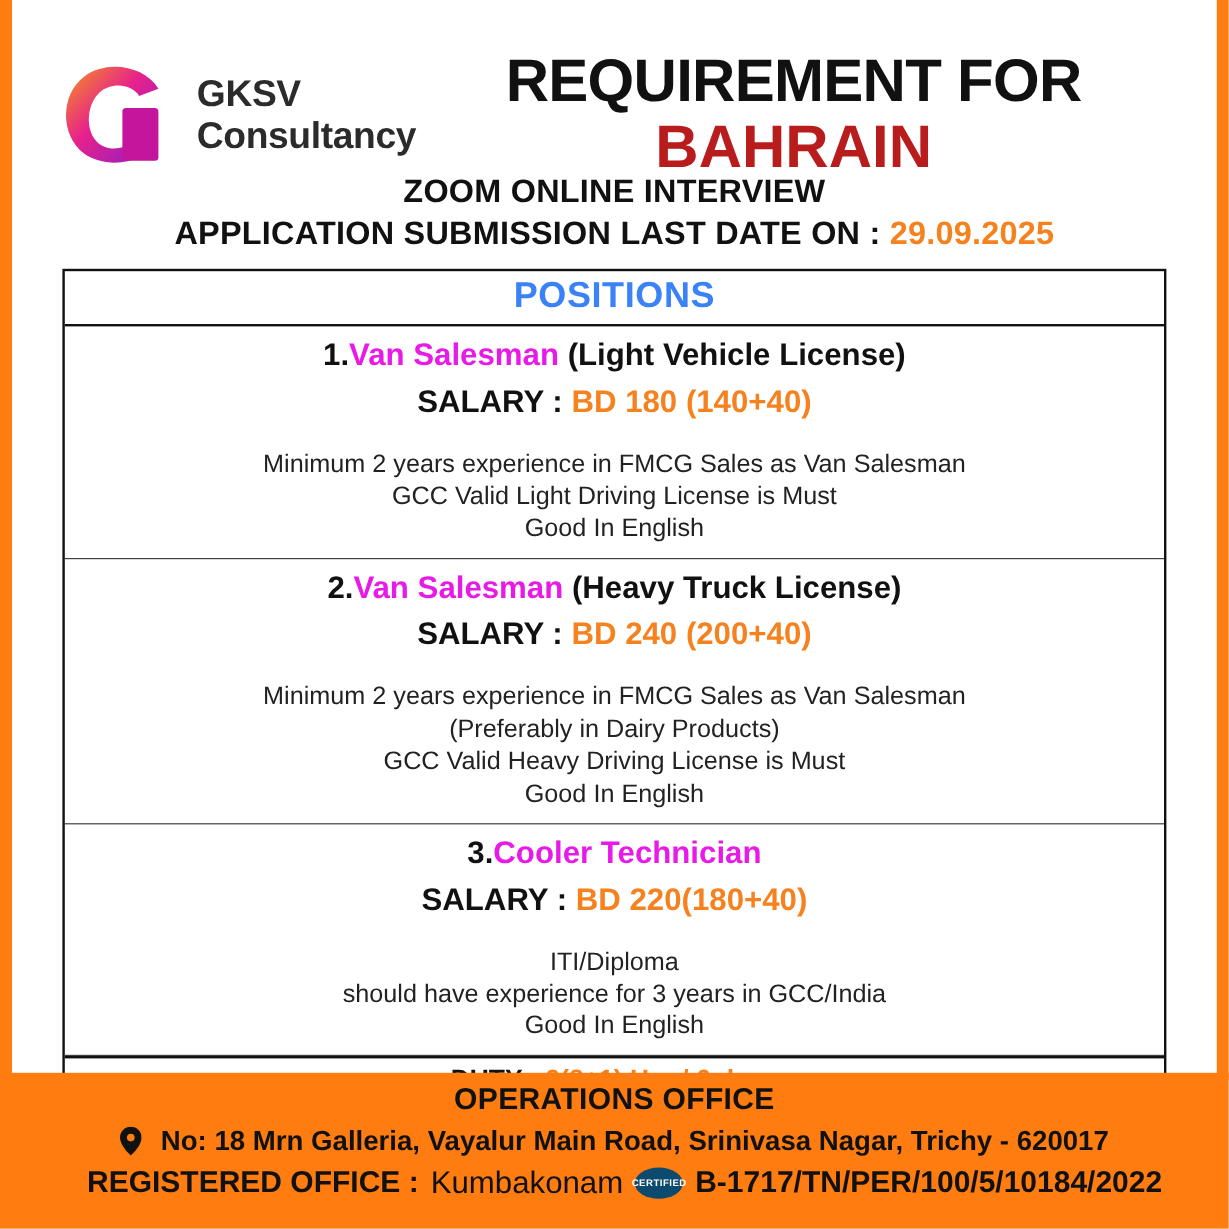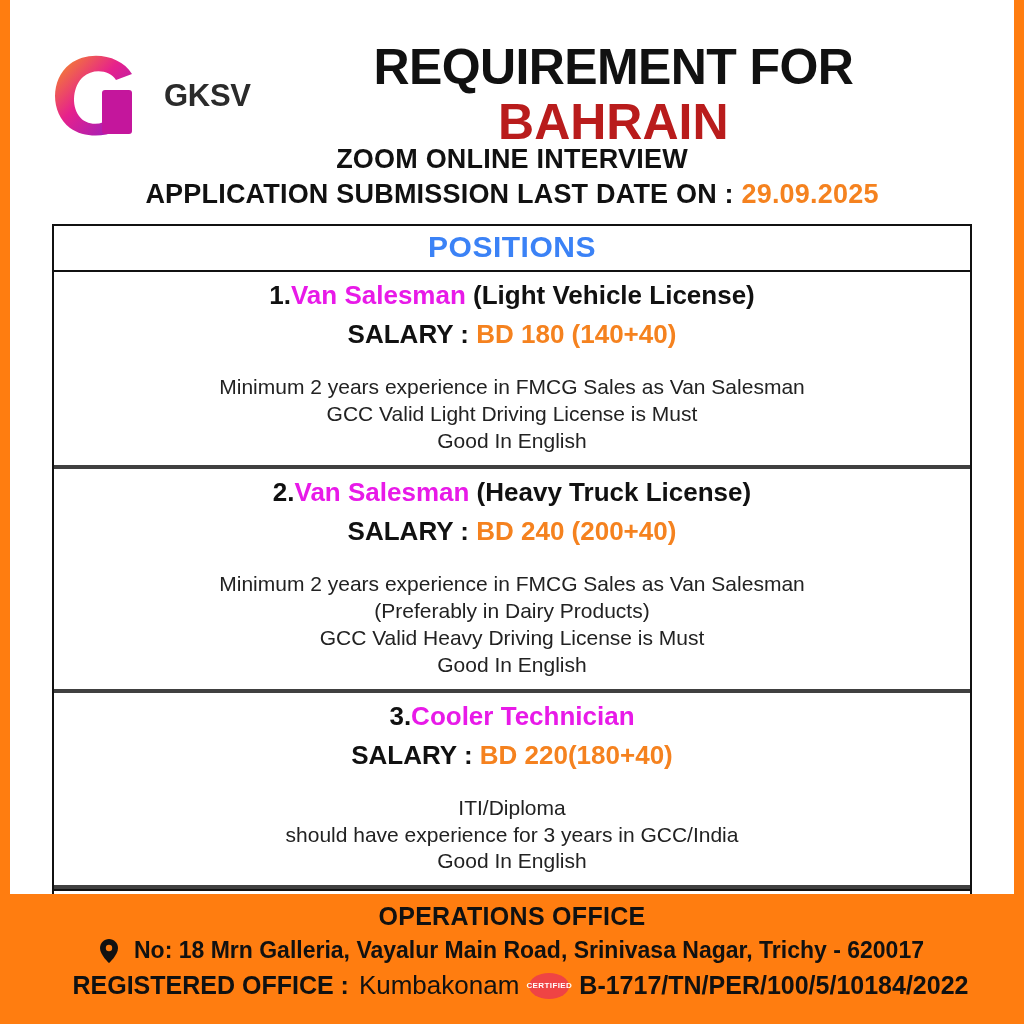--- a/index.html
+++ b/index.html
@@ -110,21 +110,21 @@
   .table-head {
     text-align: center;
     font-size: 30px;
     font-weight: bold;
     color: #3b82f6;
     padding: 4px 0 6px 0;
     border-bottom: 2px solid #111111;
     letter-spacing: 0.5px;
   }
   .row {
-    border-bottom: 4px solid #404040;
+    border-bottom: 1px solid #404040;
     padding: 8px 8px 10px 8px;
     text-align: center;
   }
   .row:last-child { border-bottom: none; }
   .pos-title {
     font-size: 26px;
     font-weight: bold;
     color: #111111;
     line-height: 1.2;
   }
@@ -211,21 +211,21 @@
     align-items: center;
     justify-content: center;
     gap: 10px;
   }
   .reg-label { font-weight: bold; margin-left: 17px; }
   .reg-city { font-weight: normal; font-size: 26px; }
   .cert-badge {
     width: 40px;
     height: 26px;
     border-radius: 50%;
-    background: #ef4444;
+    background: #0c4a6e;
     color: #ffffff;
     font-size: 8px;
     font-weight: bold;
     display: inline-flex;
     align-items: center;
     justify-content: center;
     letter-spacing: 0.4px;
   }
 </style>
 </head>
@@ -246,20 +246,21 @@
               <stop offset="45%" stop-color="#e6218c"></stop>
               <stop offset="100%" stop-color="#8b1ec7"></stop>
             </linearGradient>
           </defs>
           <path d="M84 24 C72 4 40 0 22 14 C2 29 2 63 22 78 C40 91 72 87 84 68 L62 68 C54 76 38 76 31 66 C23 55 25 36 35 27 C45 18 62 20 68 30 Z" fill="url(#gg)"></path>
           <rect x="54" y="40" width="30" height="44" rx="3" fill="#c4169c"></rect>
         </svg>
       </div>
       <div class="brand-text">
         <div>GKSV</div>
+        <div>Consultancy</div>
       </div>
     </div>
     <div class="title-block">
       <div class="title-main">REQUIREMENT FOR</div>
       <div class="title-country">BAHRAIN</div>
     </div>
   </div>
 
   <div class="subtitle">
     <div class="sub-line1">ZOOM ONLINE INTERVIEW</div>

